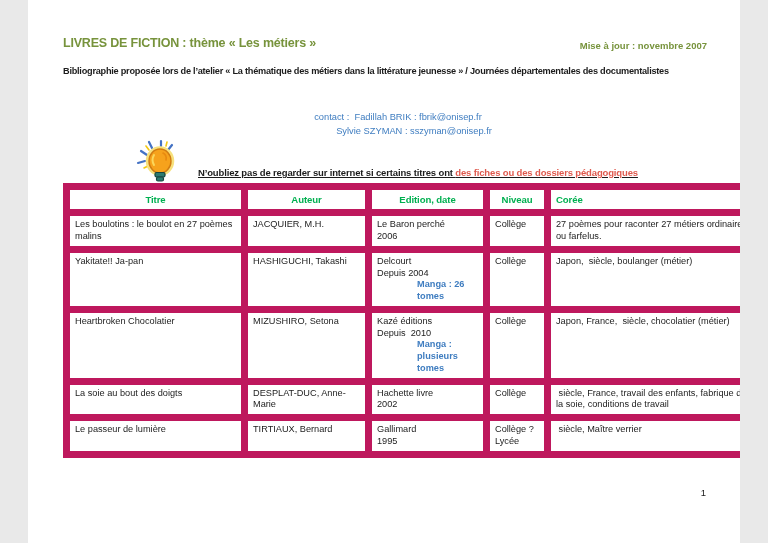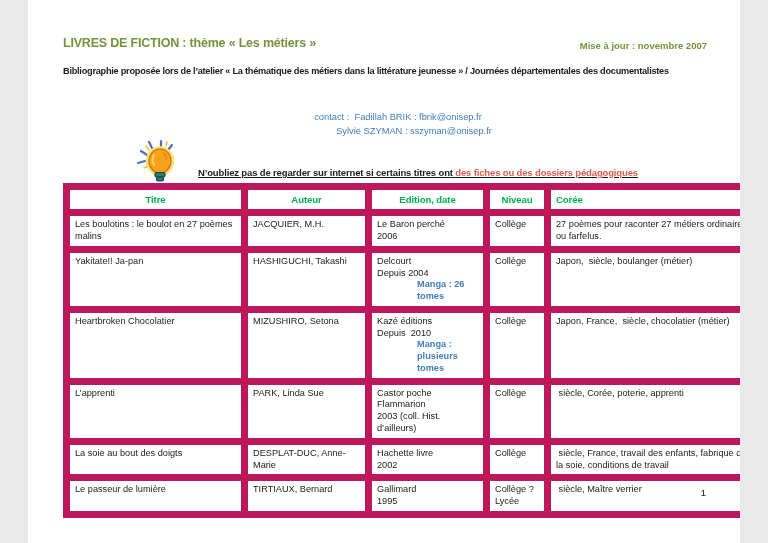--- a/index.html
+++ b/index.html
@@ -165,38 +165,20 @@
         <td>
               <div class="line">Collège</div>
             </td>
         <td>
               <div class="line">Japon, France,  siècle, chocolatier (métier)</div>
             </td>
       </tr>
 
 
 
-      <tr class="h29">
-        <td>
-              <div class="line">L’apprenti</div>
-            </td>
-        <td>
-              <div class="line">PARK, Linda Sue</div>
-            </td>
-        <td>
-          <div class="line">Castor poche Flammarion</div>
-          <div class="line">2003 (coll. Hist. d’ailleurs)</div>
-        </td>
-        <td>
-              <div class="line">Collège</div>
-            </td>
-        <td>
-              <div class="line"> siècle, Corée, poterie, apprenti</div>
-            </td>
-      </tr>
 
       <tr class="h35">
         <td>
               <div class="line">La soie au bout des doigts</div>
             </td>
         <td>
               <div class="line">DESPLAT-DUC, Anne-Marie</div>
             </td>
         <td>
           <div class="line">Hachette livre</div>

